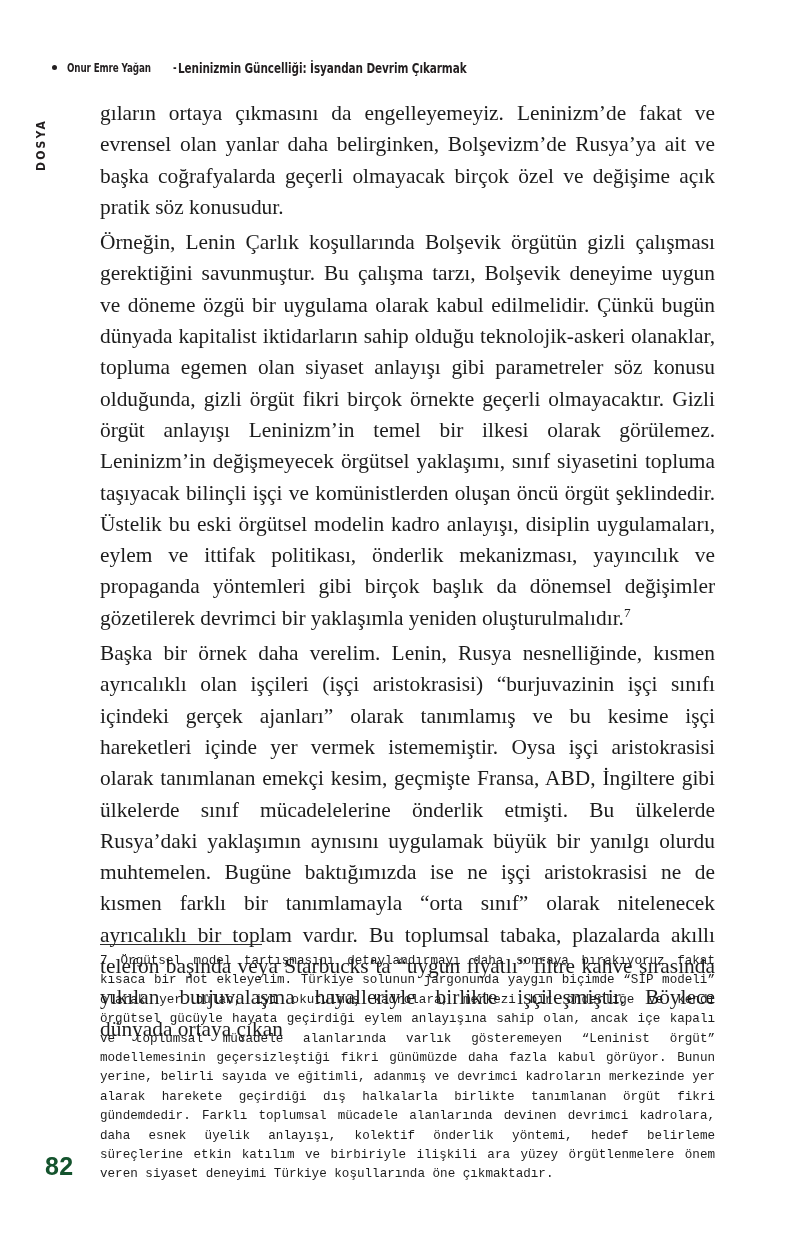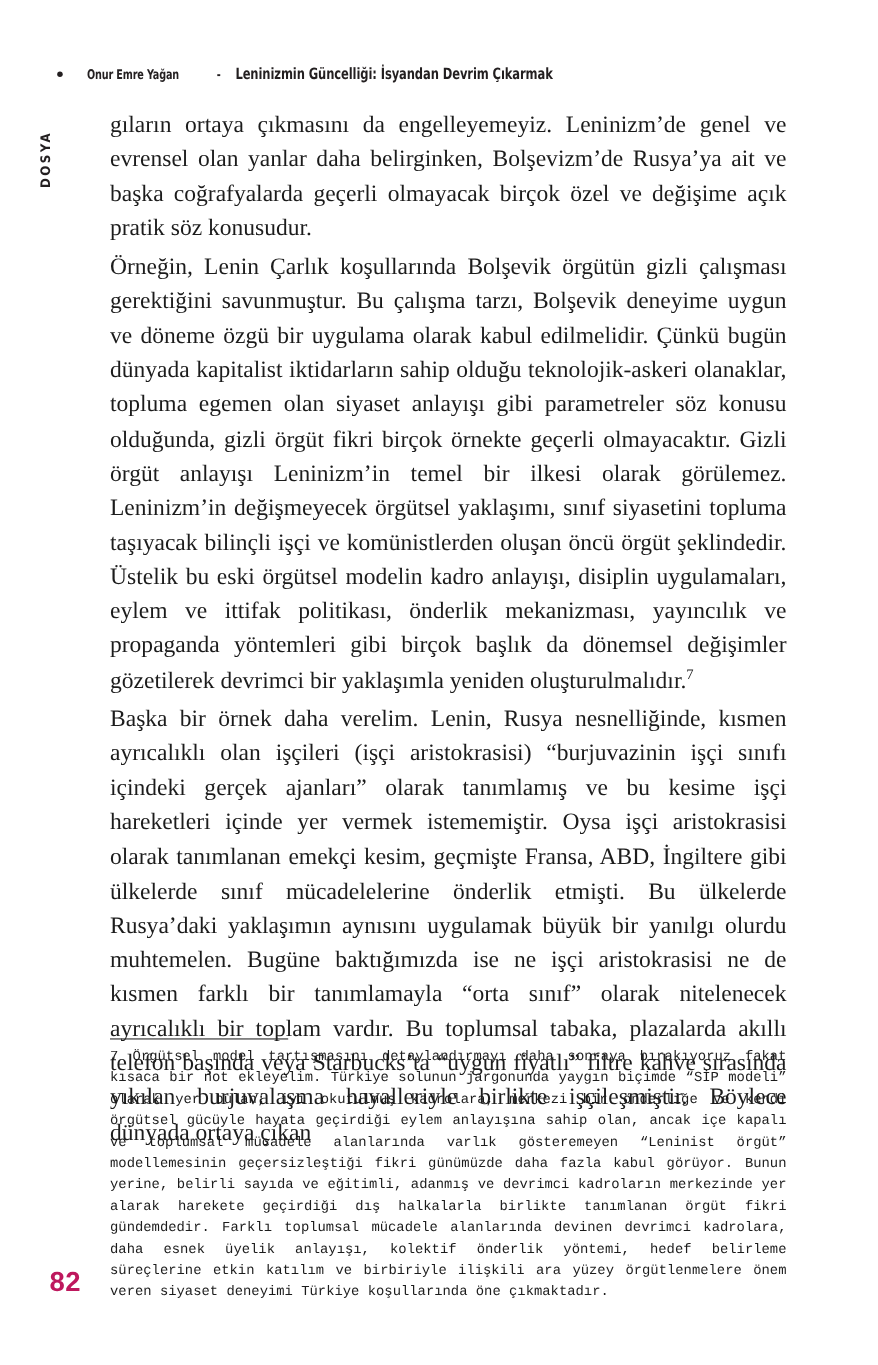--- a/index.html
+++ b/index.html
@@ -17,21 +17,21 @@
     color: #1a1a1a;
   }
 
   
   .running-head {
     position: absolute;
     left: 52px;
     top: 60px;
     display: flex;
     align-items: center;
-    gap: 12px;
+    gap: 0px;
     white-space: nowrap;
   }
   .rh-bullet {
     display: inline-block;
     width: 5px;
     height: 5px;
     border-radius: 50%;
     background: #231f20;
     margin-right: 10px;
     flex: 0 0 auto;
@@ -142,21 +142,21 @@
   }
 
   
   .folio {
     position: absolute;
     left: 45px;
     top: 1152px;
     font-family: "Liberation Sans", sans-serif;
     font-weight: 700;
     font-size: 25px;
-    color: #be185d;
+    color: #14532d;
     letter-spacing: 0.4px;
   }
 </style>
 </head>
 <body>
 
 <div class="page">
 
   <div class="running-head">
     <span class="rh-bullet"></span>
@@ -165,21 +165,21 @@
     <span class="rh-title">Leninizmin Güncelliği: İsyandan Devrim Çıkarmak</span>
   </div>
 
   <div class="section-tab">
     <span class="section-tab-label">DOSYA</span>
   </div>
 
   <div class="text-column">
 
     <p class="body-par">
-      <span>gıların ortaya çıkmasını da engelleyemeyiz. Leninizm’de genel ve evrensel olan yanlar daha belirginken, Bolşevizm’de Rusya’ya ait ve başka coğrafyalarda geçerli olmayacak birçok özel ve değişime açık pratik söz konusudur.</span>
+      <span>gıların ortaya çıkmasını da engelleyemeyiz. Leninizm’de fakat ve evrensel olan yanlar daha belirginken, Bolşevizm’de Rusya’ya ait ve başka coğrafyalarda geçerli olmayacak birçok özel ve değişime açık pratik söz konusudur.</span>
     </p>
 
     <p class="body-par">
       <span>Örneğin, Lenin Çarlık koşullarında Bolşevik örgütün gizli çalışması gerektiğini savunmuştur. Bu çalışma tarzı, Bolşevik deneyime uygun ve döneme özgü bir uygulama olarak kabul edilmelidir. Çünkü bugün dünyada kapitalist iktidarların sahip olduğu teknolojik-askeri olanaklar, topluma egemen olan siyaset anlayışı gibi parametreler söz konusu olduğunda, gizli örgüt fikri birçok örnekte geçerli olmayacaktır. Gizli örgüt anlayışı Leninizm’in temel bir ilkesi olarak görülemez. Leninizm’in değişmeyecek örgütsel yaklaşımı, sınıf siyasetini topluma taşıyacak bilinçli işçi ve komünistlerden oluşan öncü örgüt şeklindedir. Üstelik bu eski örgütsel modelin kadro anlayışı, disiplin uygulamaları, eylem ve ittifak politikası, önderlik mekanizması, yayıncılık ve propaganda yöntemleri gibi birçok başlık da dönemsel değişimler gözetilerek devrimci bir yaklaşımla yeniden oluşturulmalıdır.</span><sup class="fn-ref">7</sup>
     </p>
 
     <p class="body-par">
       <span>Başka bir örnek daha verelim. Lenin, Rusya nesnelliğinde, kısmen ayrıcalıklı olan işçileri (</span><span class="it">işçi aristokrasisi</span><span>) “burjuvazinin işçi sınıfı içindeki gerçek ajanları” olarak tanımlamış ve bu kesime işçi hareketleri içinde yer vermek istememiştir. Oysa işçi aristokrasisi olarak tanımlanan emekçi kesim, geçmişte Fransa, ABD, İngiltere gibi ülkelerde sınıf mücadelelerine önderlik etmişti. Bu ülkelerde Rusya’daki yaklaşımın aynısını uygulamak büyük bir yanılgı olurdu muhtemelen. Bugüne baktığımızda ise ne işçi aristokrasisi ne de kısmen farklı bir tanımlamayla “orta sınıf” olarak nitelenecek ayrıcalıklı bir toplam vardır. Bu toplumsal tabaka, plazalarda akıllı telefon başında veya Starbucks’ta “uygun fiyatlı” filtre kahve sırasında yıkılan burjuvalaşma hayalleriyle birlikte işçileşmiştir. Böylece dünyada ortaya çıkan</span>
     </p>
 

